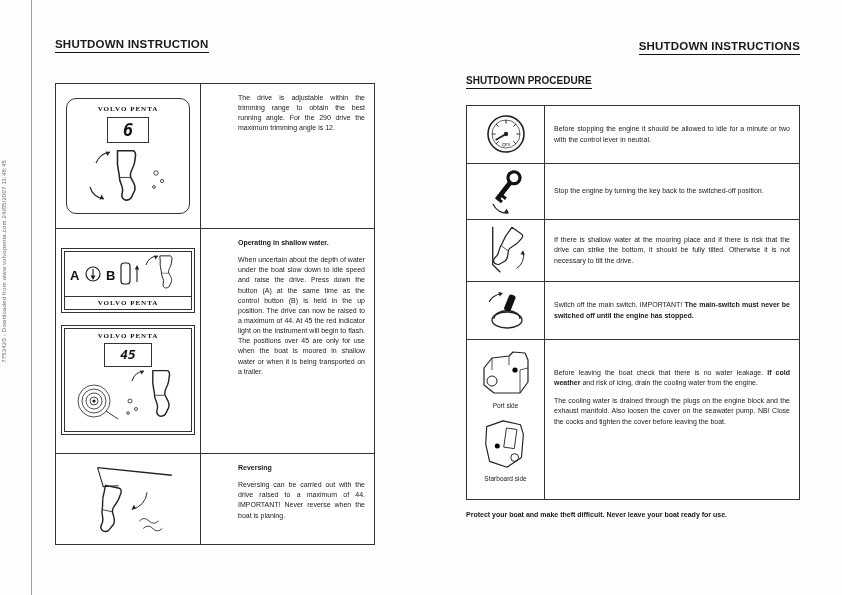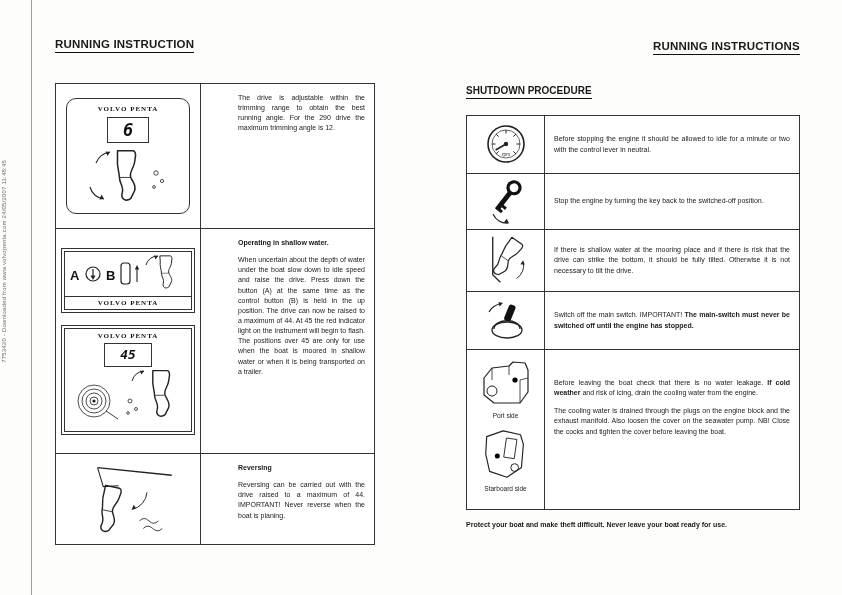--- a/index.html
+++ b/index.html
@@ -13,21 +13,21 @@
   .margin-text {
     position:absolute; left:1px; top:160px;
     writing-mode: vertical-rl; transform: rotate(180deg);
     font-size:6px; color:#6b6b6b; letter-spacing:.2px; white-space:nowrap;
   }
   .pageL { position:absolute; left:55px; top:38px; width:320px; }
   .pageR { position:absolute; left:466px; top:40px; width:334px; }
   .h-title { font-size:11.5px; font-weight:bold; letter-spacing:.2px; }
   .h-title span { display:inline-block; border-bottom:1.5px solid #111; padding-bottom:2px; }
   .titleR { text-align:right; }
-  .secR { font-size:10px; font-weight:bold; margin-top:30px; }
+  .secR { font-size:10px; font-weight:bold; margin-top:20px; }
   .secR span { display:inline-block; border-bottom:1.3px solid #111; padding-bottom:2px; }
 
   .tblL { margin-top:30px; height:462px; border:1.2px solid #333; display:flex; flex-direction:column; background:#fff; }
   .rowL { display:flex; border-bottom:1.2px solid #333; overflow:hidden;gap:28px; }
   .rowL:last-child { border-bottom:none; }
   .rL1 { height:145px; } .rL2 { height:225px; } .rL3 { flex:1; }
   .cellFig { width:145px; border-right:1.2px solid #333; display:flex; flex-direction:column; align-items:center; justify-content:center; gap:12px; padding:6px 4px; }
   .cellTxt { flex:1; padding:9px 9px; font-size:7px; line-height:1.45; text-align:justify; }
   .cellTxt .hd { font-weight:bold; margin-bottom:7px; text-align:left; }
 
@@ -64,21 +64,21 @@
       <path d="M13,31 L23,31" stroke-width="0.9"></path>
     </g>
   </defs>
 </svg>
 
 <div class="scan">
   <div class="edge-line"></div>
   <div class="margin-text">7753420 - Downloaded from www.volvopenta.com 24/05/2007 11:48:45</div>
 
   <div class="pageL">
-    <div class="h-title"><span>RUNNING INSTRUCTION</span></div>
+    <div class="h-title"><span>SHUTDOWN INSTRUCTION</span></div>
 
     <div class="tblL">
 
       <div class="rowL rL1">
         <div class="cellFig">
           <div class="inst1">
             <div class="brand">VOLVO PENTA</div>
             <div class="segbox" style="width:42px;height:26px">
               <span class="seg" style="font-size:17px">6</span>
             </div>
@@ -168,21 +168,21 @@
           <p class="hd">Reversing</p>
           <p>Reversing can be carried out with the drive raised to a maximum of 44. IMPORTANT! Never reverse when the boat is planing.</p>
         </div>
       </div>
 
     </div>
     <div class="pageNum">5</div>
   </div>
 
   <div class="pageR">
-    <div class="h-title titleR"><span>RUNNING INSTRUCTIONS</span></div>
+    <div class="h-title titleR"><span>SHUTDOWN INSTRUCTIONS</span></div>
     <div class="secR"><span>SHUTDOWN PROCEDURE</span></div>
 
     <div class="tblR">
 
       <div class="rowR rR1">
         <div class="icoCell">
           <svg width="48" height="46" viewBox="0 0 48 46">
             <circle cx="24" cy="22" r="18" fill="none" stroke="#222" stroke-width="1.6"></circle>
             <circle cx="24" cy="22" r="14" fill="none" stroke="#222" stroke-width="0.7"></circle>
             <line x1="14.1" y1="31.9" x2="16.6" y2="29.4" stroke="#222" stroke-width="1"></line>

